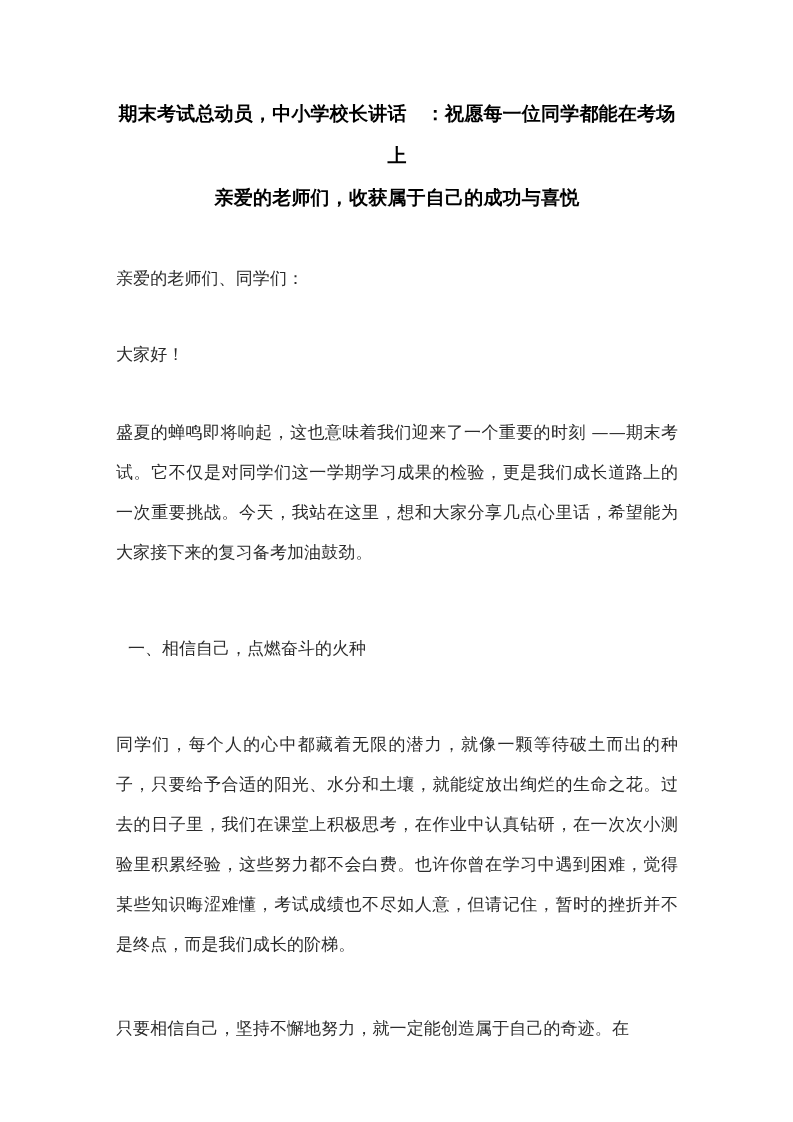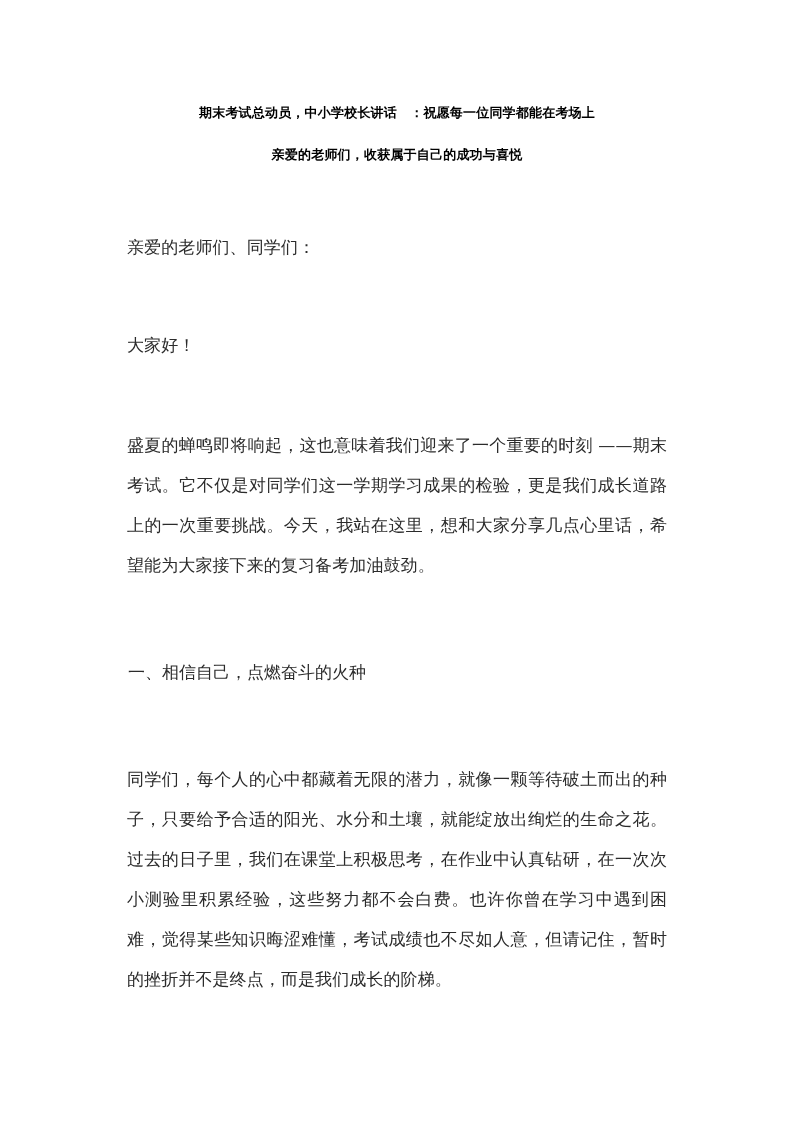--- a/index.html
+++ b/index.html
@@ -27,35 +27,35 @@
   .content {
     position: absolute;
     left: 116px;
     top: 92px;
     width: 562px;
   }
 
   .doc-title {
     font-family: "DejaVu Sans", "Liberation Sans", sans-serif;
     font-weight: bold;
-    font-size: 13px;
+    font-size: 19px;
     line-height: 42px;
     text-align: center;
     color: #000000;
     margin: 0;
     letter-spacing: 0.2px;
     word-break: break-all;
   }
 
   .para {
     font-family: "DejaVu Serif", "Liberation Serif", serif;
     font-size: 17px;
     line-height: 40px;
     color: #2b2b2b;
-    margin: 11px;
+    margin: 0;
     text-align: justify;
     text-justify: inter-ideograph;
     word-break: break-all;
     letter-spacing: 0.1px;
   }
 
   .section-heading {
     font-family: "DejaVu Serif", "Liberation Serif", serif;
     font-size: 17px;
     line-height: 40px;
@@ -98,15 +98,16 @@
     <div class="gap-intro"></div>
 
     <p class="section-heading">一、相信自己，点燃奋斗的火种</p>
 
     <div class="gap-heading"></div>
 
     <p class="para">同学们，每个人的心中都藏着无限的潜力，就像一颗等待破土而出的种子，只要给予合适的阳光、水分和土壤，就能绽放出绚烂的生命之花。过去的日子里，我们在课堂上积极思考，在作业中认真钻研，在一次次小测验里积累经验，这些努力都不会白费。也许你曾在学习中遇到困难，觉得某些知识晦涩难懂，考试成绩也不尽如人意，但请记住，暂时的挫折并不是终点，而是我们成长的阶梯。</p>
 
     <div class="gap-body"></div>
 
+    <p class="para">只要相信自己，坚持不懈地努力，就一定能创造属于自己的奇迹。在</p>
 
   </div>
 </div>
 
 </body></html>

